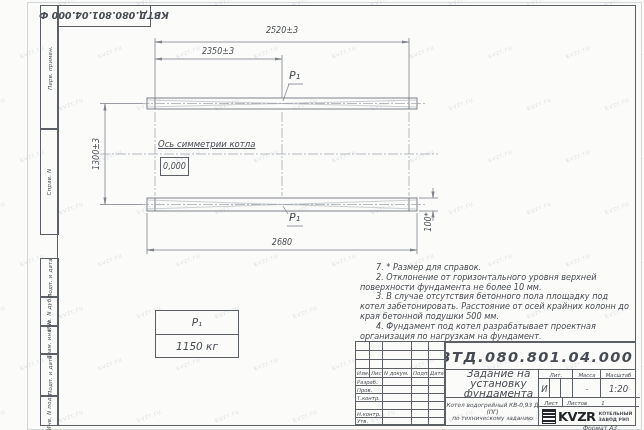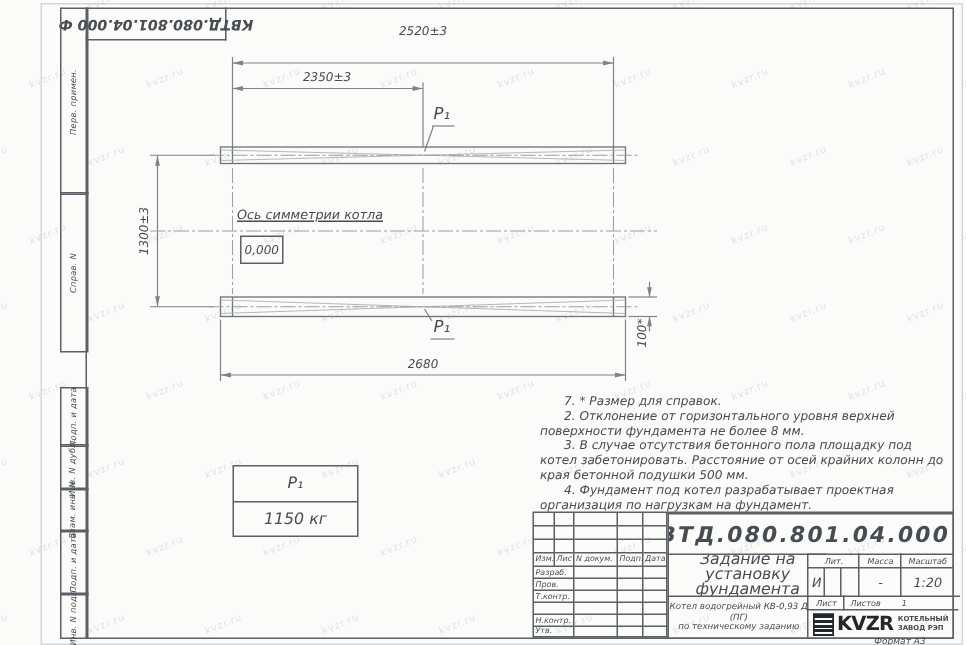--- a/index.html
+++ b/index.html
@@ -152,35 +152,35 @@
       <polygon points="282,59 275,57.4 275,60.6"></polygon>
       <polygon points="105,103.5 103.4,110.5 106.6,110.5"></polygon>
       <polygon points="105,204.5 103.4,197.5 106.6,197.5"></polygon>
       <polygon points="147,250 154,248.4 154,251.6"></polygon>
       <polygon points="417,250 410,248.4 410,251.6"></polygon>
       <polygon points="433,198 431.4,191.5 434.6,191.5"></polygon>
       <polygon points="433,211 431.4,217.5 434.6,217.5"></polygon>
     </g>
   </svg>
 
-  <div class="abs dwg dim ctr" style="left:282px;top:16px;">2520±3</div>
+  <div class="abs dwg dim ctr" style="left:282px;top:26px;">2520±3</div>
   <div class="abs dwg dim ctr" style="left:218px;top:47px;">2350±3</div>
   <div class="abs dwg dim rot" style="left:96px;top:154px;">1300±3</div>
   <div class="abs dwg dim ctr" style="left:282px;top:238px;">2680</div>
   <div class="abs dwg dim rot" style="left:428px;top:222px;">100*</div>
   <div class="abs dwg p1" style="left:289px;top:69px;">P₁</div>
   <div class="abs dwg p1" style="left:289px;top:211px;">P₁</div>
   <div class="abs dwg axis-label" style="left:158px;top:139px;">Ось симметрии котла</div>
   <div class="abs elev-box" style="left:160px;top:157px;width:27px;height:17px;z-index:5;">
     <span>0,000</span>
   </div>
 
   <div class="abs notes">
     <div>7. * Размер для справок.</div>
-    <div>2. Отклонение от горизонтального уровня верхней поверхности фундамента не более 8 мм.</div>
+    <div>2. Отклонение от горизонтального уровня верхней поверхности фундамента не более 10 мм.</div>
     <div>3. В случае отсутствия бетонного пола площадку под котел забетонировать. Расстояние от осей крайних колонн до края бетонной подушки 500 мм.</div>
     <div>4. Фундамент под котел разрабатывает проектная организация по нагрузкам на фундамент.</div>
   </div>
 
   <div class="abs load-table">
     <div class="row">P₁</div>
     <div class="row">1150 кг</div>
   </div>
 
   <div class="abs tb">

